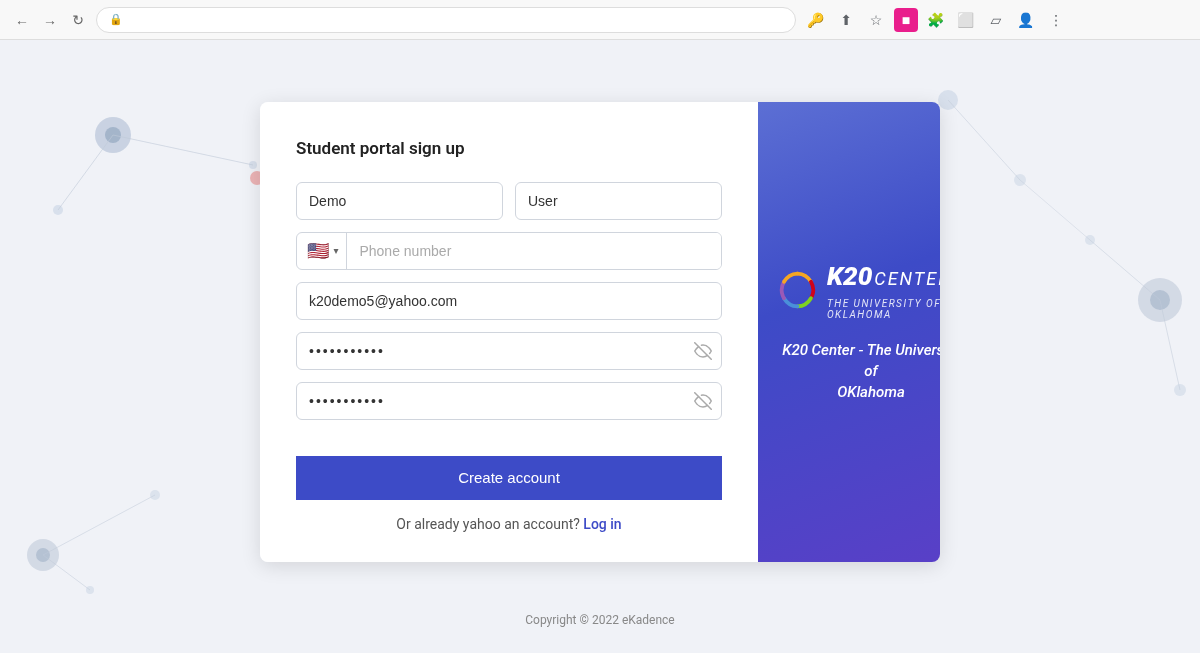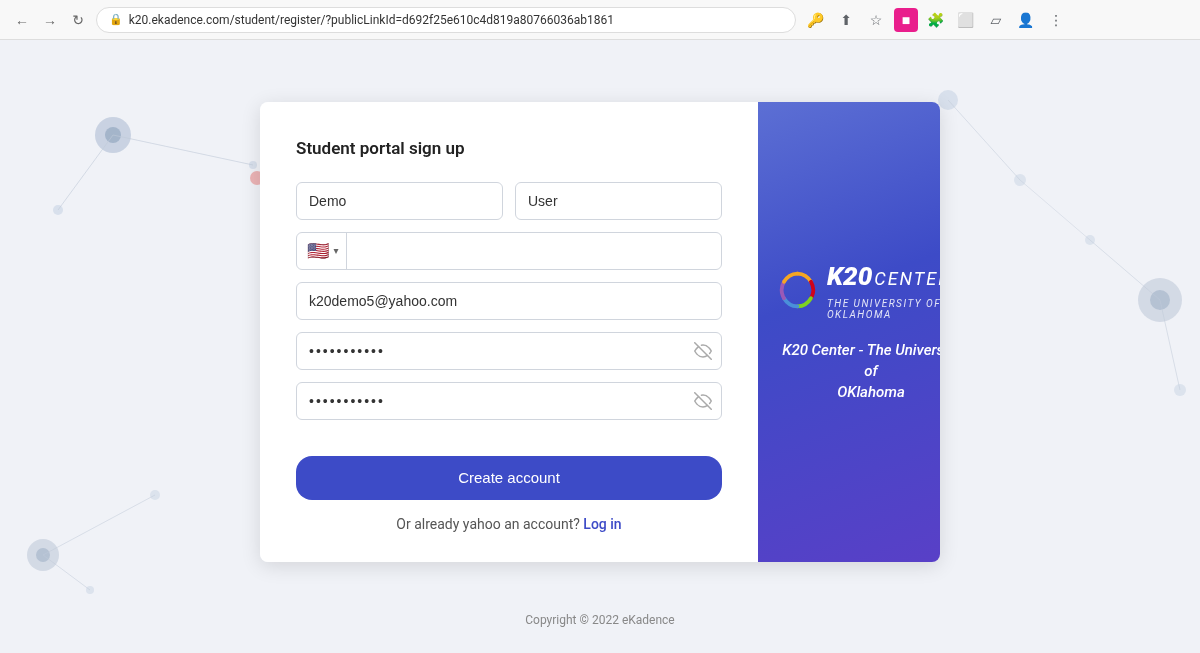--- a/index.html
+++ b/index.html
@@ -236,21 +236,21 @@
       display: flex;
       align-items: center;
     }
 
     .create-btn {
       width: 100%;
       height: 44px;
       background: #3d4bc7;
       color: white;
       border: none;
-      border-radius: 16px;
+      border-radius: 0;
       font-size: 15px;
       font-weight: 500;
       cursor: pointer;
       margin-top: 24px;
       margin-bottom: 16px;
     }
 
     .login-prompt {
       text-align: center;
       font-size: 14px;
@@ -323,21 +323,20 @@
 </head>
 <body>
 
 <div class="browser-chrome">
   <button class="browser-nav-btn">←</button>
   <button class="browser-nav-btn">→</button>
   <button class="browser-nav-btn">↻</button>
 
   <div class="browser-address-bar">
     <span class="lock-icon">🔒</span>
-    <span>k20.ekadence.com/student/register/?publicLinkId=d692f25e610c4d819a80766036ab1861</span>
   </div>
 
   <div class="browser-actions">
     <button class="browser-action-btn">🔑</button>
     <button class="browser-action-btn">⬆</button>
     <button class="browser-action-btn">☆</button>
     <button class="browser-action-btn pink-bg">■</button>
     <button class="browser-action-btn">🧩</button>
     <button class="browser-action-btn">⬜</button>
     <button class="browser-action-btn">▱</button>
@@ -389,20 +388,21 @@
         <input type="text" class="form-field" value="Demo" style="">
         <input type="text" class="form-field" value="User" style="">
       </div>
 
       
       <div class="phone-wrapper">
         <div class="phone-flag">
           <span class="flag-emoji">🇺🇸</span>
           <span class="chevron">▾</span>
         </div>
+        <input type="tel" class="phone-input" placeholder="Phone number" style="">
       </div>
 
       
       <div class="form-row">
         <input type="email" class="form-field" style="flex: 1 1 0%;" value="k20demo5@yahoo.com">
       </div>
 
       
       <div class="password-wrapper">
         <input type="password" class="password-field" value="password123" style="">

